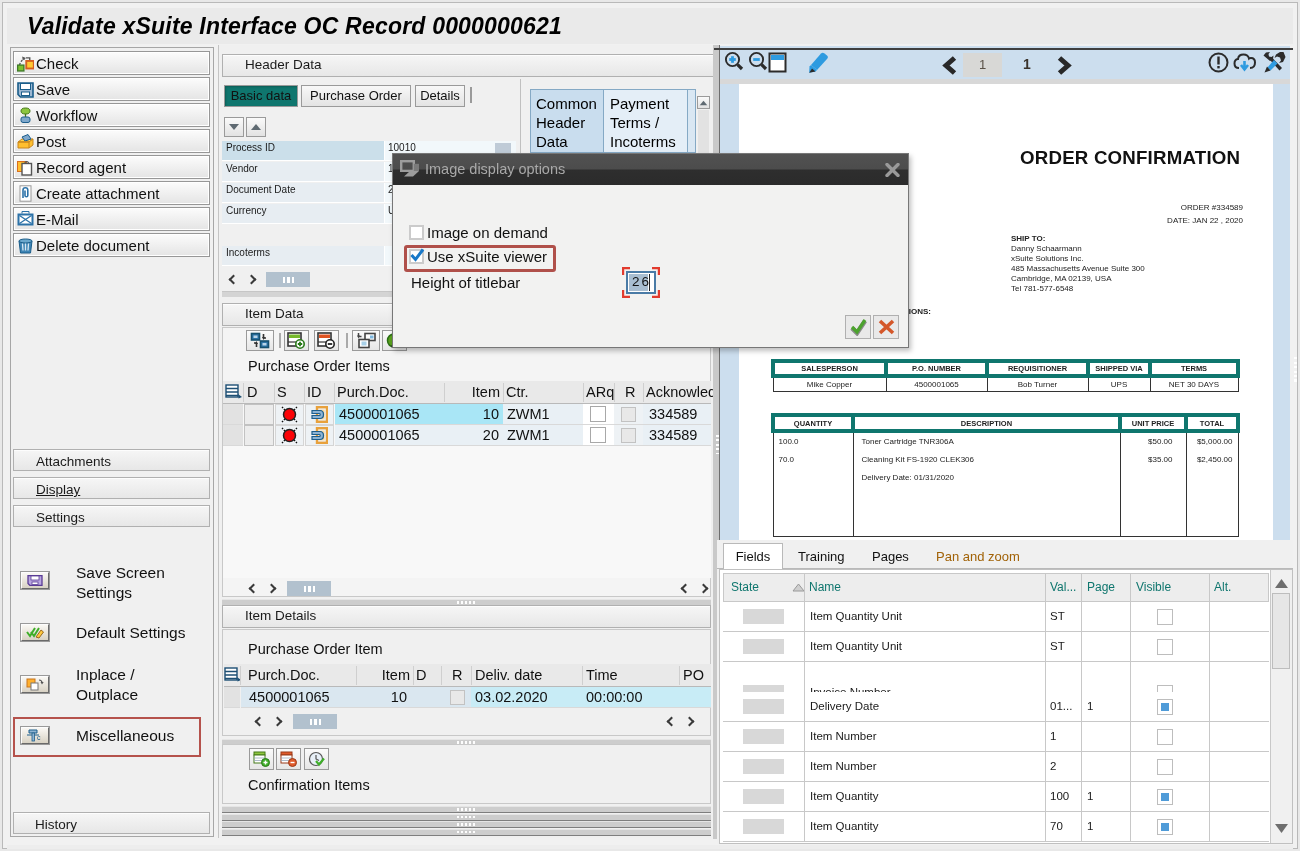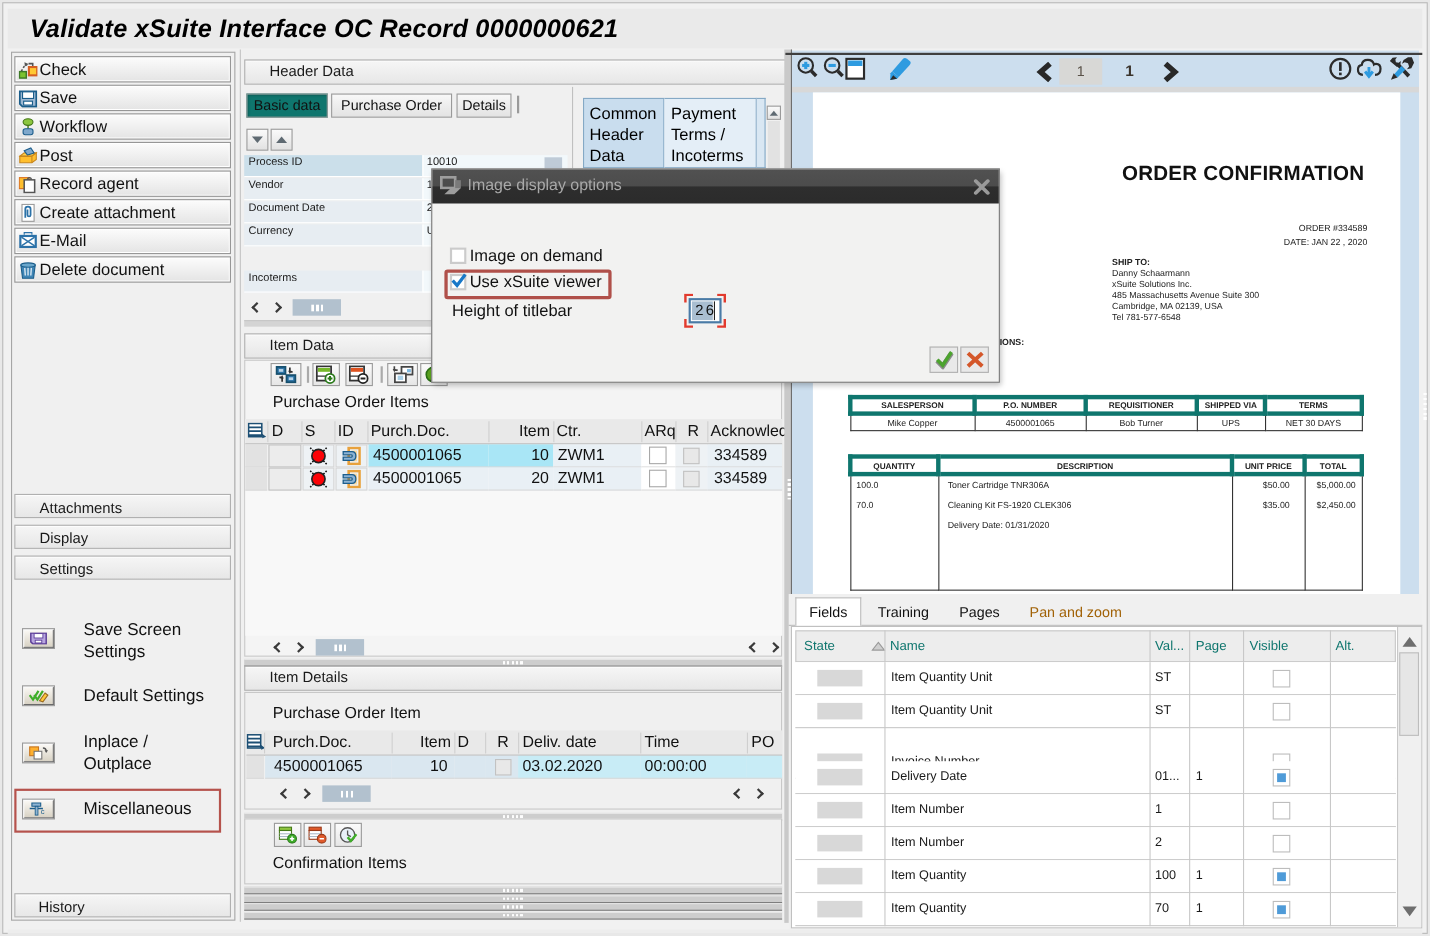--- a/index.html
+++ b/index.html
@@ -126,21 +126,21 @@
       <ellipse cx="8.5" cy="4" rx="6.5" ry="2" fill="#6aa7cc" stroke="#1a5d8a"></ellipse>
       <path d="M5.5 6.5 L6 13.5 M8.5 6.5 L8.5 13.5 M11.5 6.5 L11 13.5" stroke="#d7e7f2" stroke-width="1.3"></path>
     </svg>
     <span class="tx">Delete document</span>
   </div>
 
 <div class="panelbar" style="left:13px; top:449px; width:197px; height:22px;">
     <span style="left:22px;">Attachments</span>
   </div>
 <div class="panelbar" style="left:13px; top:477px; width:197px; height:22px;">
-    <span style="left:22px;">Display</span>
+    <span style="left:22px;text-decoration:underline;">Display</span>
   </div>
 <div class="panelbar" style="left:13px; top:505px; width:197px; height:22px;">
     <span style="left:22px;">Settings</span>
   </div>
 
 <div class="setbtn" style="left:21px; top:572px;">
     <svg width="20" height="11" viewBox="0 0 20 11">
       <path d="M3 0.5 L17 0.5 L17 10.5 L5 10.5 L3 8.5 Z" fill="#b9a6e0" stroke="#5a3c96" stroke-width="1.3"></path>
       <rect x="6" y="1" width="8" height="4" fill="#fff" stroke="#5a3c96" stroke-width="0.8"></rect>
       <rect x="7" y="7" width="6" height="2.5" fill="#fff" stroke="#5a3c96" stroke-width="0.8"></rect>

